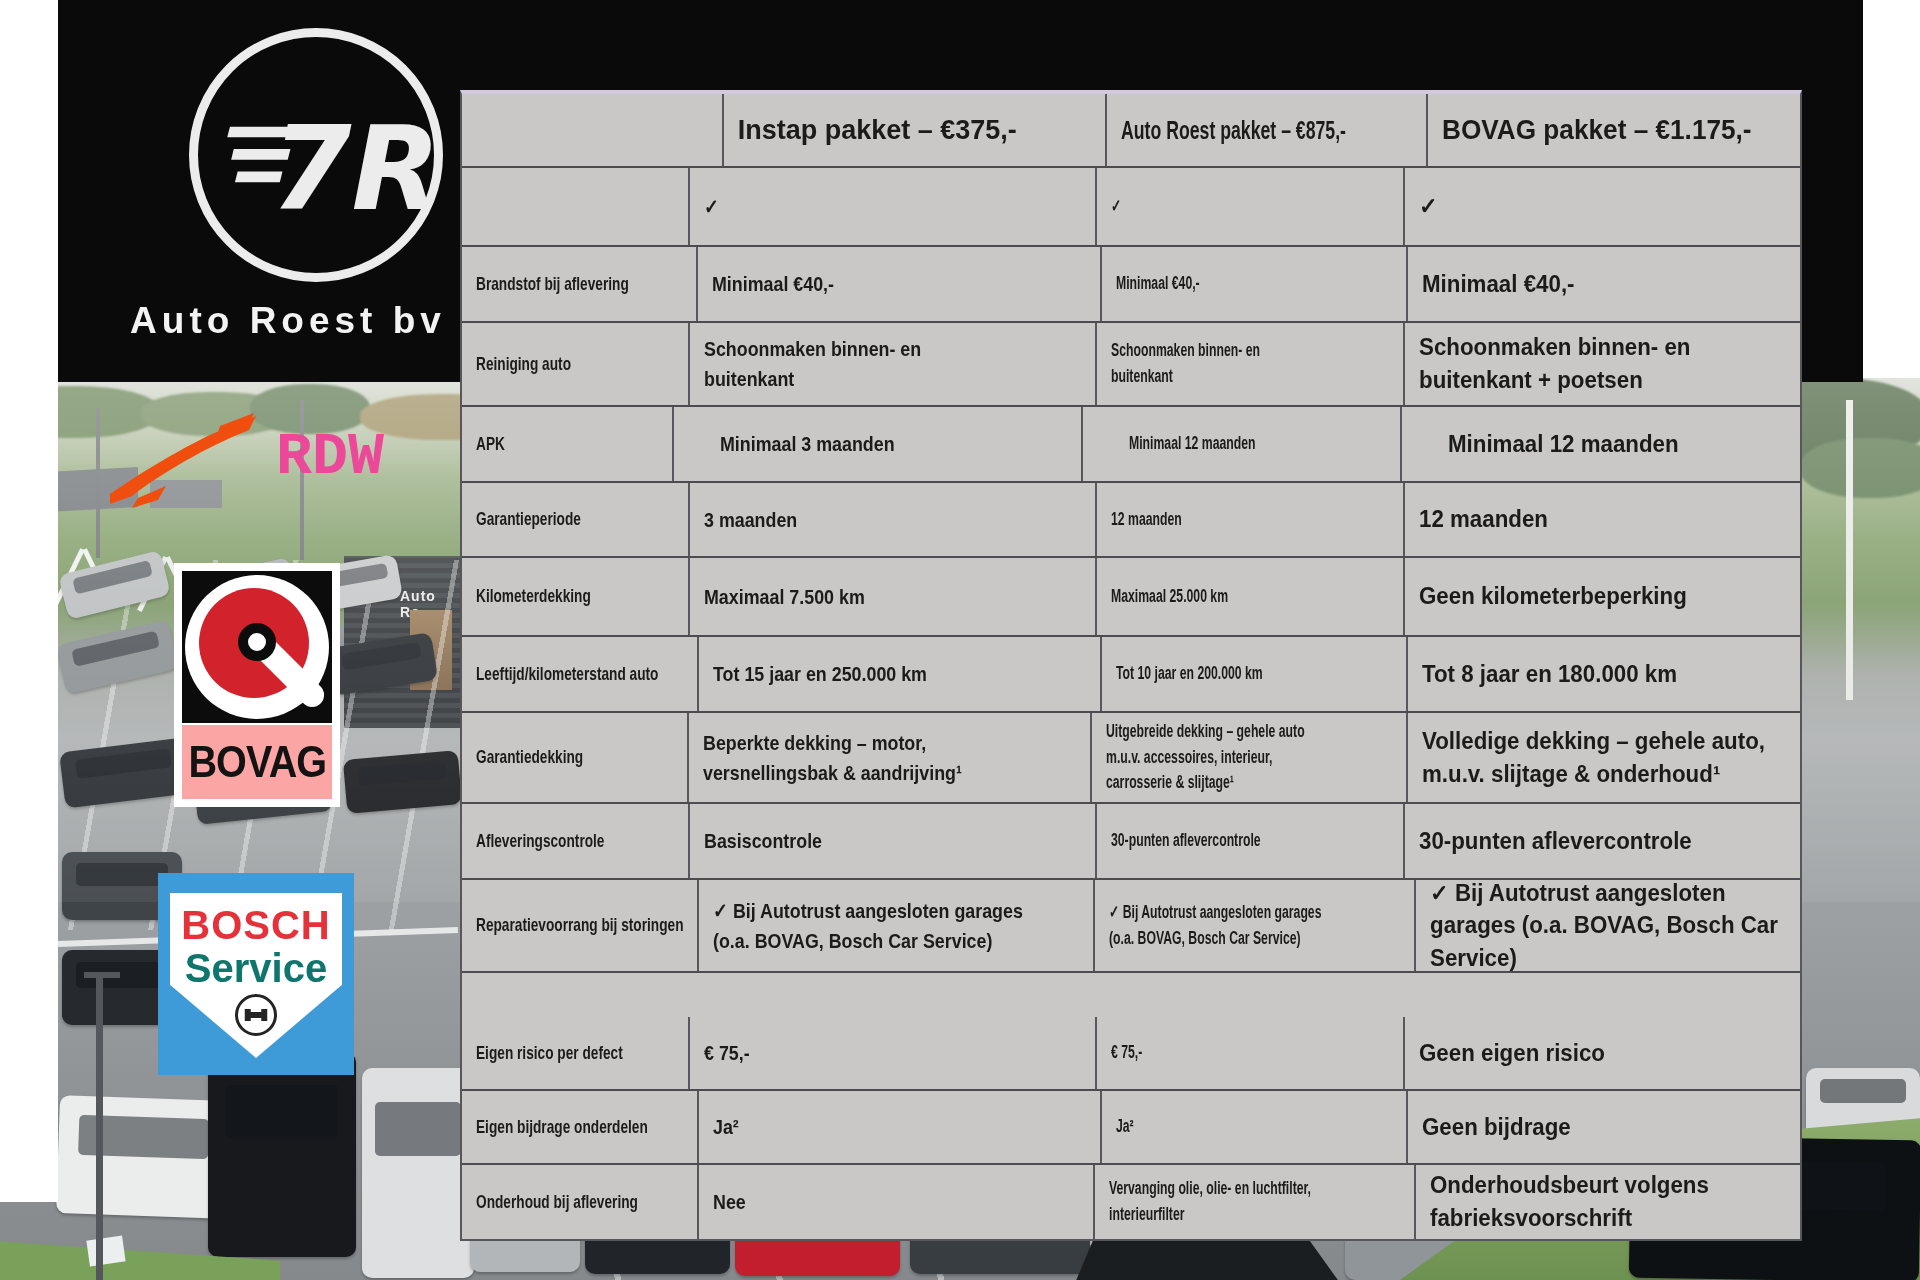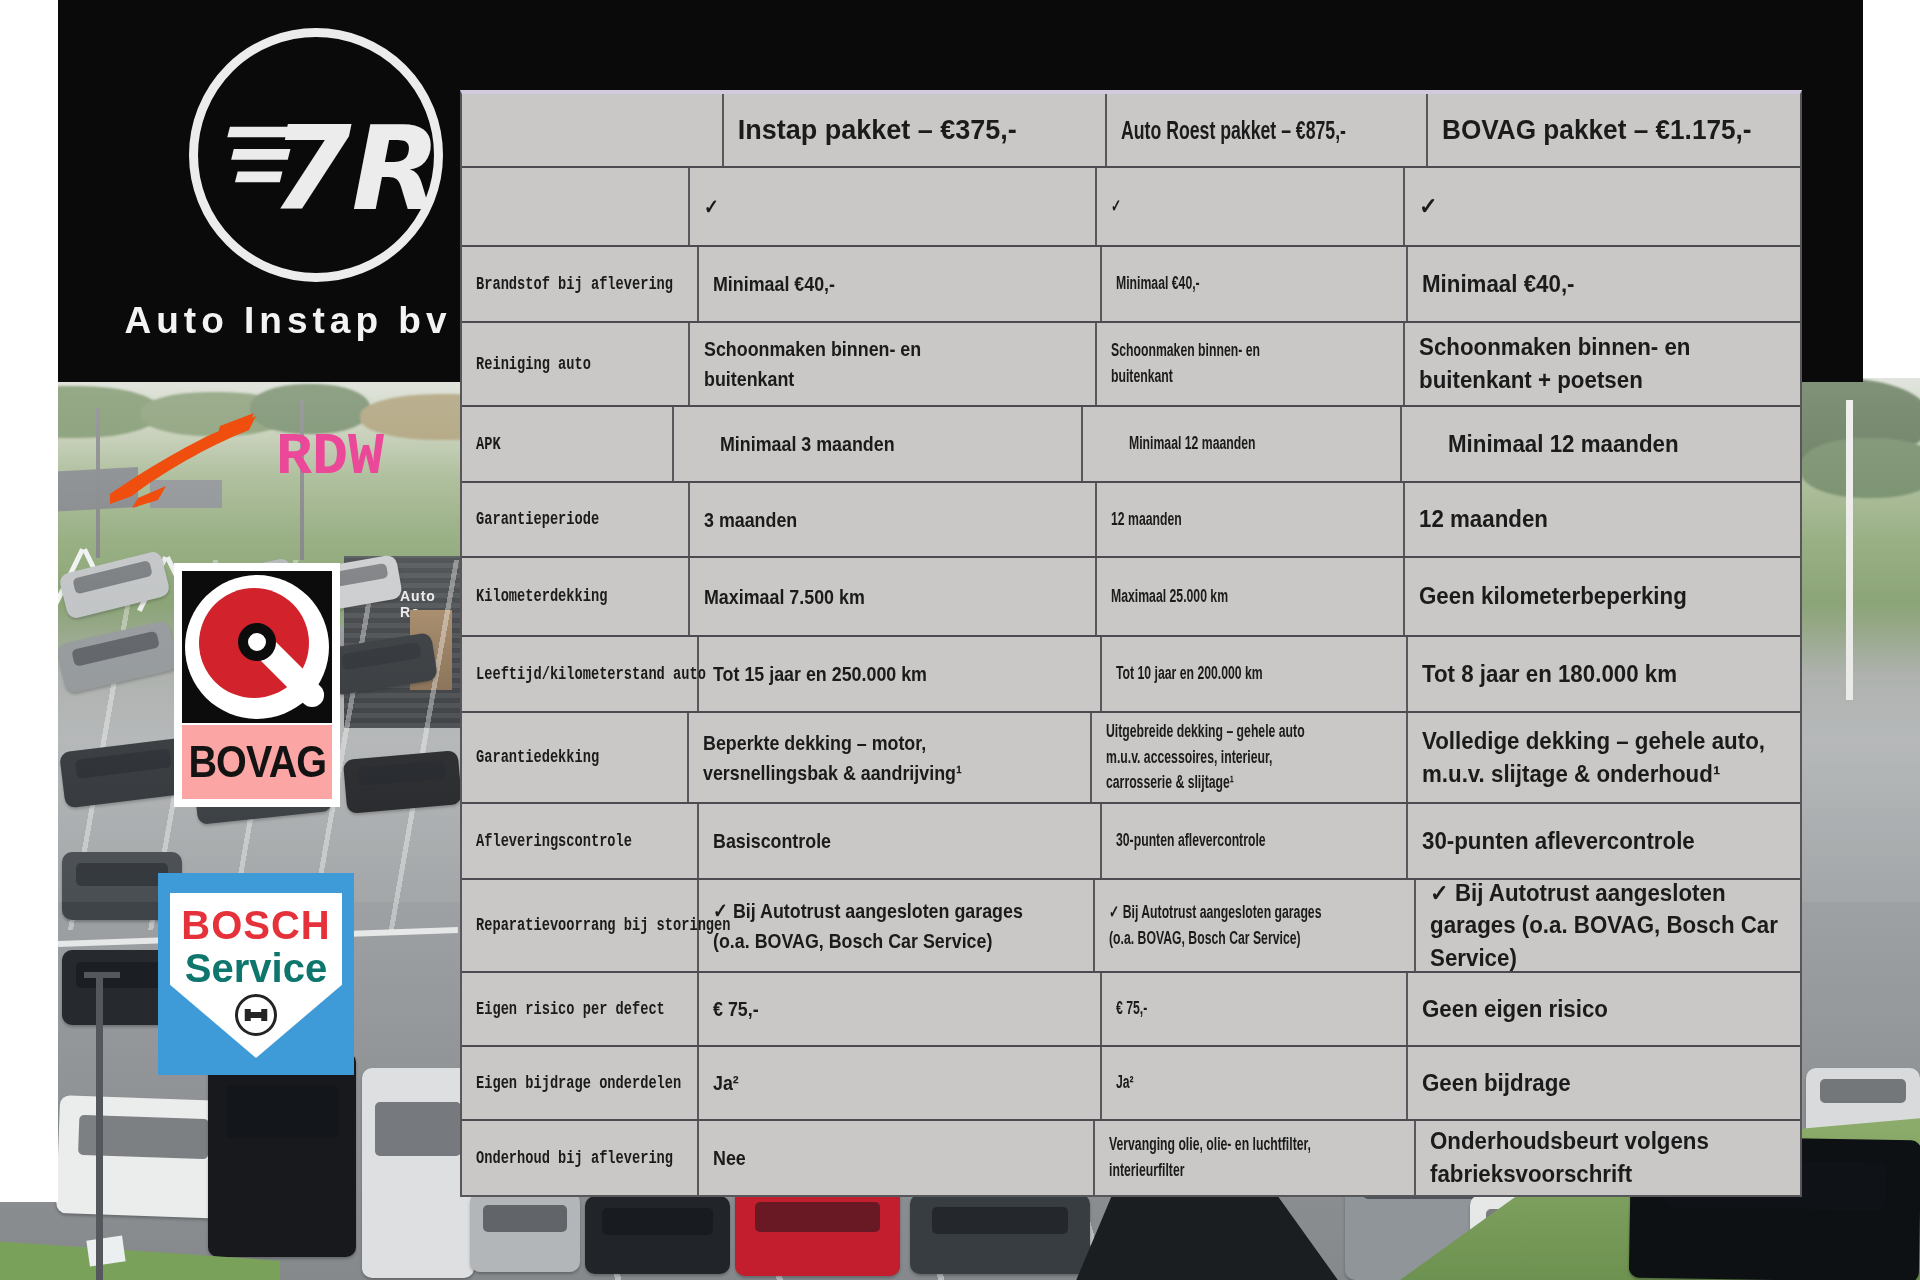--- a/index.html
+++ b/index.html
@@ -62,41 +62,41 @@
   #bosch svg{margin-top:0px;}
 
   
   #comparison-table{position:absolute;left:460px;top:90px;width:1342px;background:#c9c8c6;z-index:9;
     border:2px solid #57575b;border-top:4px solid #d2cade;box-sizing:border-box;}
   .tr{display:flex;border-bottom:2px solid #4c4c50;box-sizing:border-box;}
   .tr:last-child{border-bottom:none;}
   .td{display:flex;align-items:center;box-sizing:border-box;padding:4px 8px 4px 14px;
       border-right:2px solid #58585c;overflow:visible;}
   .td:last-child{border-right:none;}
-  .col0{width:237px;font-family:Liberation Mono, monospace;} .col1{width:423px;} .col2{width:321px;} .col3{width:411px;}
+  .col0{width:237px;} .col1{width:423px;} .col2{width:321px;} .col3{width:411px;}
   .fit{display:inline-block;white-space:pre;transform-origin:0 50%;font-weight:bold;color:#1b1b1b;line-height:1.42;}
   .col0 .fit{font-size:19px;transform:scaleX(.72);}
   .col1 .fit{font-size:21px;transform:scaleX(.85);}
   .col2 .fit{font-size:18px;transform:scaleX(.68);}
   .col3 .fit{font-size:23px;transform:scaleX(.97);}
   .tr.head .col1 .fit{font-size:27px;transform:none;}
   .tr.head .col2 .fit{font-size:26px;transform:scaleX(.68);}
   .tr.head .col3 .fit{font-size:27px;transform:scaleX(.97);}
   #comparison-table .tr:nth-child(1){height:74px;padding-left:46px;}
   #comparison-table .tr:nth-child(2){height:79px;}
   #comparison-table .tr:nth-child(3){height:76px;}
   #comparison-table .tr:nth-child(4){height:84px;}
   #comparison-table .tr:nth-child(5){height:76px;gap:32px;}
   #comparison-table .tr:nth-child(6){height:75px;}
   #comparison-table .tr:nth-child(7){height:79px;}
   #comparison-table .tr:nth-child(8){height:76px;}
   #comparison-table .tr:nth-child(9){height:91px;}
   #comparison-table .tr:nth-child(10){height:76px;}
   #comparison-table .tr:nth-child(11){height:93px;}
-  #comparison-table .tr:nth-child(12){height:74px;}
+  #comparison-table .tr:nth-child(12){height:74px;margin-top:44px;}
   #comparison-table .tr:nth-child(13){height:74px;}
   #comparison-table .tr:nth-child(14){height:74px;}
 </style>
 </head>
 <body>
 
 <div id="stage">
 
   <div id="photo">
 
@@ -225,21 +225,21 @@
     <div id="brand-circle">
       <svg width="236" height="236" viewBox="0 0 200 200">
         <g fill="#ececec" transform="skewX(-14) translate(28,0)">
           <rect x="18" y="76" width="58" height="9"></rect>
           <rect x="26" y="95" width="48" height="9"></rect>
           <rect x="34" y="114" width="38" height="9"></rect>
         </g>
         <text x="62" y="146" font-size="98" font-weight="bold" font-style="italic" font-family="DejaVu Sans, sans-serif" fill="#ececec">7R</text>
       </svg>
     </div>
-    <div id="brand-name">Auto Instap bv</div>
+    <div id="brand-name">Auto Roest bv</div>
   </div>
 
   <div id="rdw">
     <svg width="170" height="100" viewBox="0 0 170 100">
       <path d="M2 82 C28 64 70 38 104 22 L148 4 L141 18 C100 34 52 62 24 84 L2 92 Z" fill="#f04e0e"></path>
       <path d="M112 14 L146 1 L143 8 L110 21 Z" fill="#f04e0e"></path>
       <path d="M30 86 L58 74 L50 88 L24 96 Z" fill="#f04e0e"></path>
     </svg>
     <div class="word">RDW</div>
   </div>

